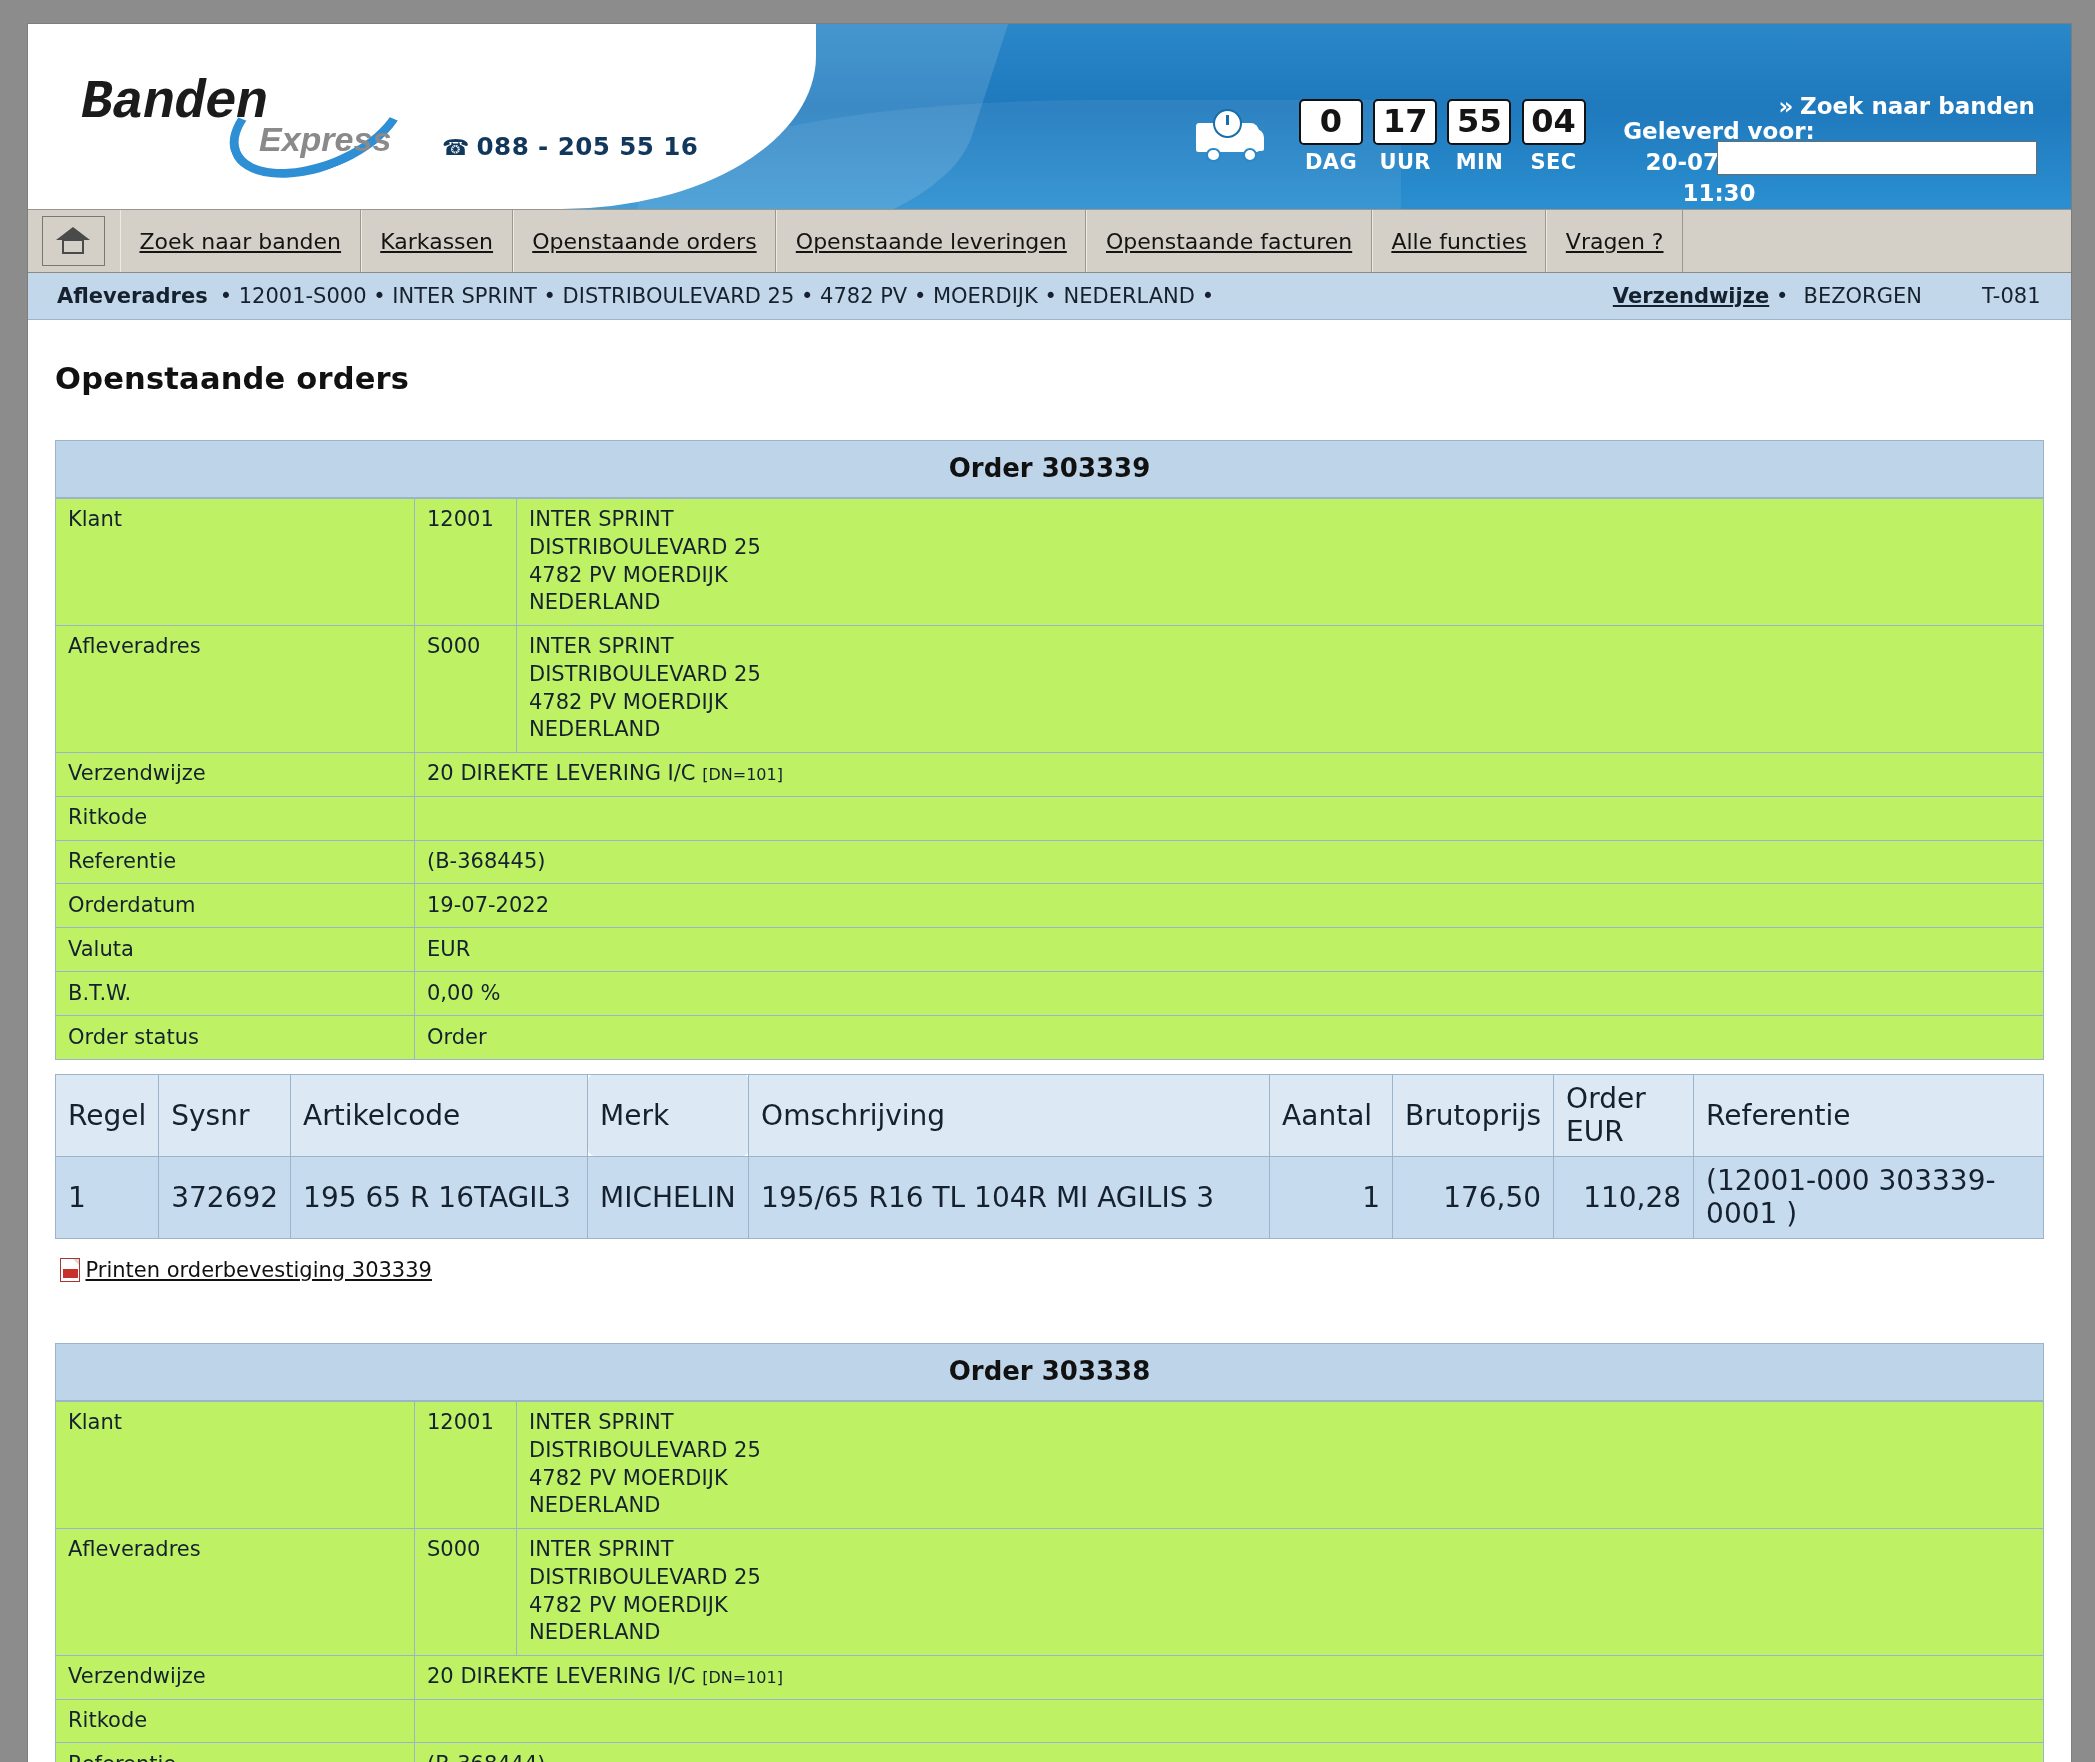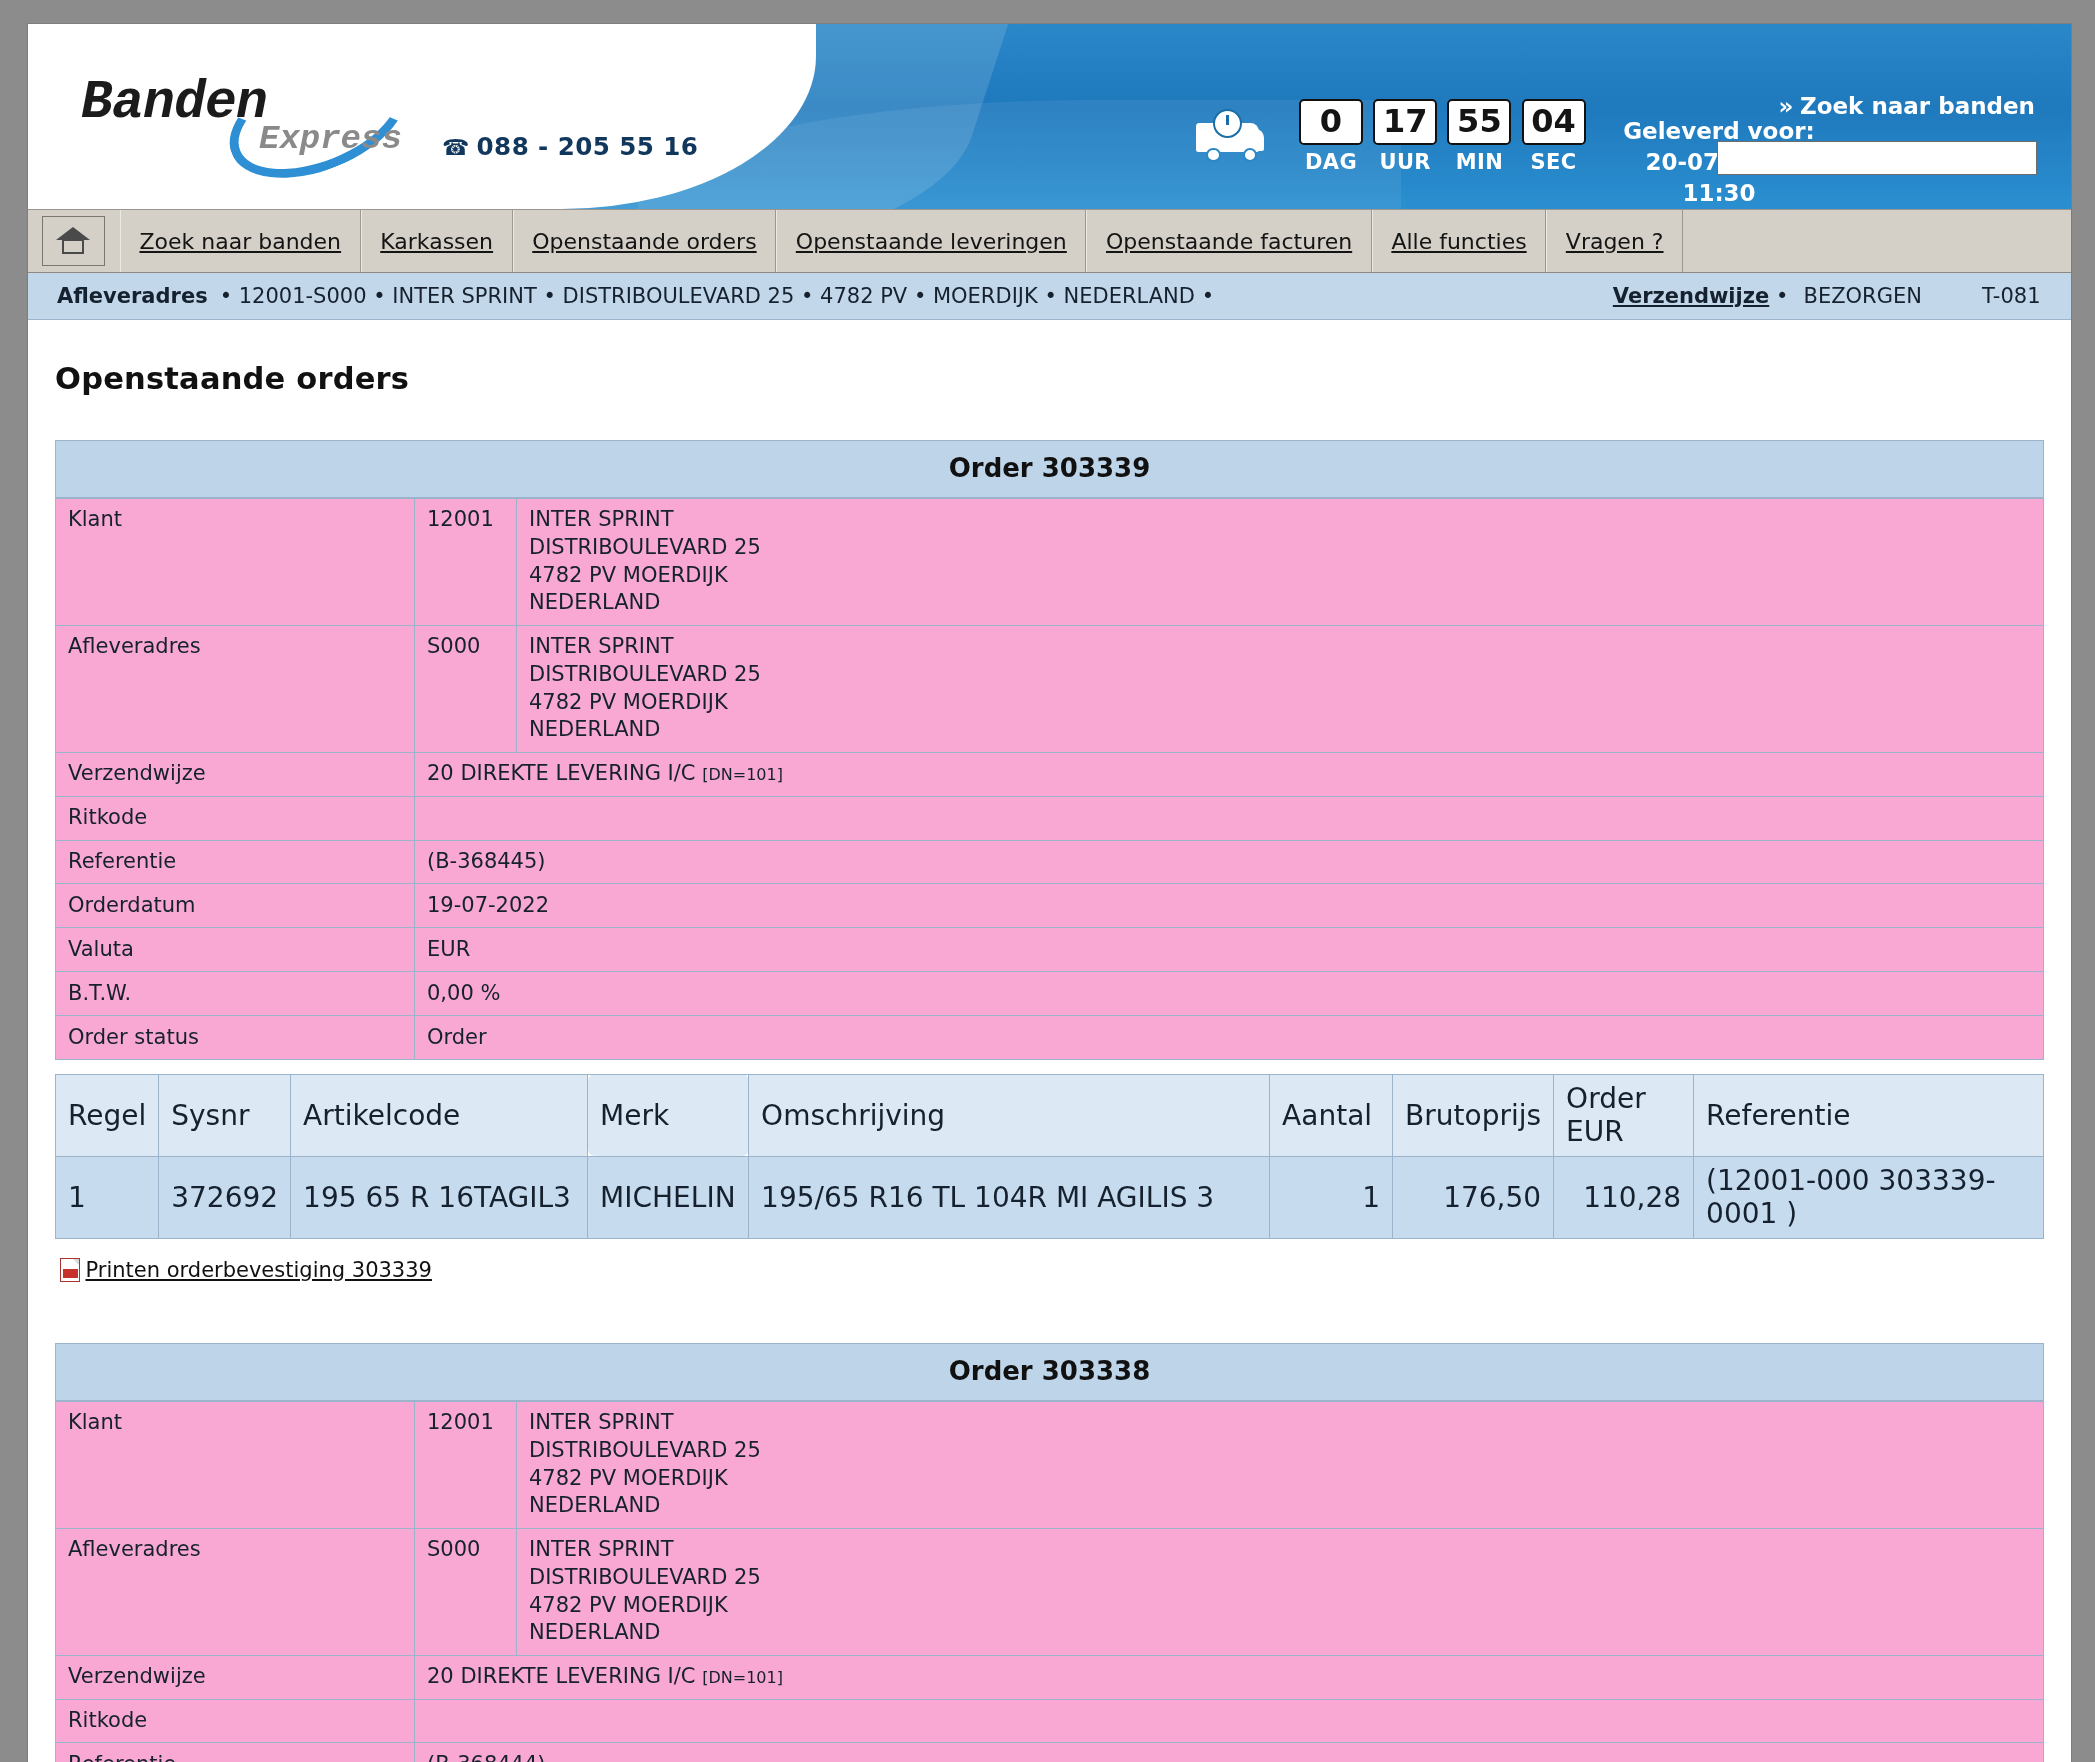--- a/index.html
+++ b/index.html
@@ -61,21 +61,21 @@
     position: absolute; left: 0; top: 0;
     font-family: Liberation Mono, monospace;
     font-weight: bold;
     font-style: italic;
     font-size: 53px;
     color: #1b1b1b;
     letter-spacing: -0.8px;
   }
   .logo .express {
     position: absolute; left: 178px; top: 47px;
-    font-family: Liberation Mono, monospace;
+    font-family: Liberation Sans, sans-serif;
     font-weight: bold;
     font-style: italic;
     font-size: 34px;
     color: #8a8a8a;
   }
   .logo .arc {
     position: absolute;
     left: 144px; top: -5.1px;
     width: 186px; height: 102px;
     border: 9.3px solid #2f8fd4;
@@ -267,21 +267,21 @@
     padding: 12px 0 13.6px;
   }
   table.meta {
     width: 100%;
     border-collapse: collapse;
     font-size: 21px;
     color: #15212e;
   }
   table.meta td {
     border: 0.8px solid #9cb4cb;
-    background: #f9a8d4;
+    background: #bef264;
     padding: 7.6px 12px;
     vertical-align: top;
     line-height: 1.32;
   }
   td.m-label { width: 359px; }
   td.m-code  { width: 102px; }
   .addr-lines { white-space: pre-line; }
   .dn-note { font-size: 16px; }
 
   table.lines {

